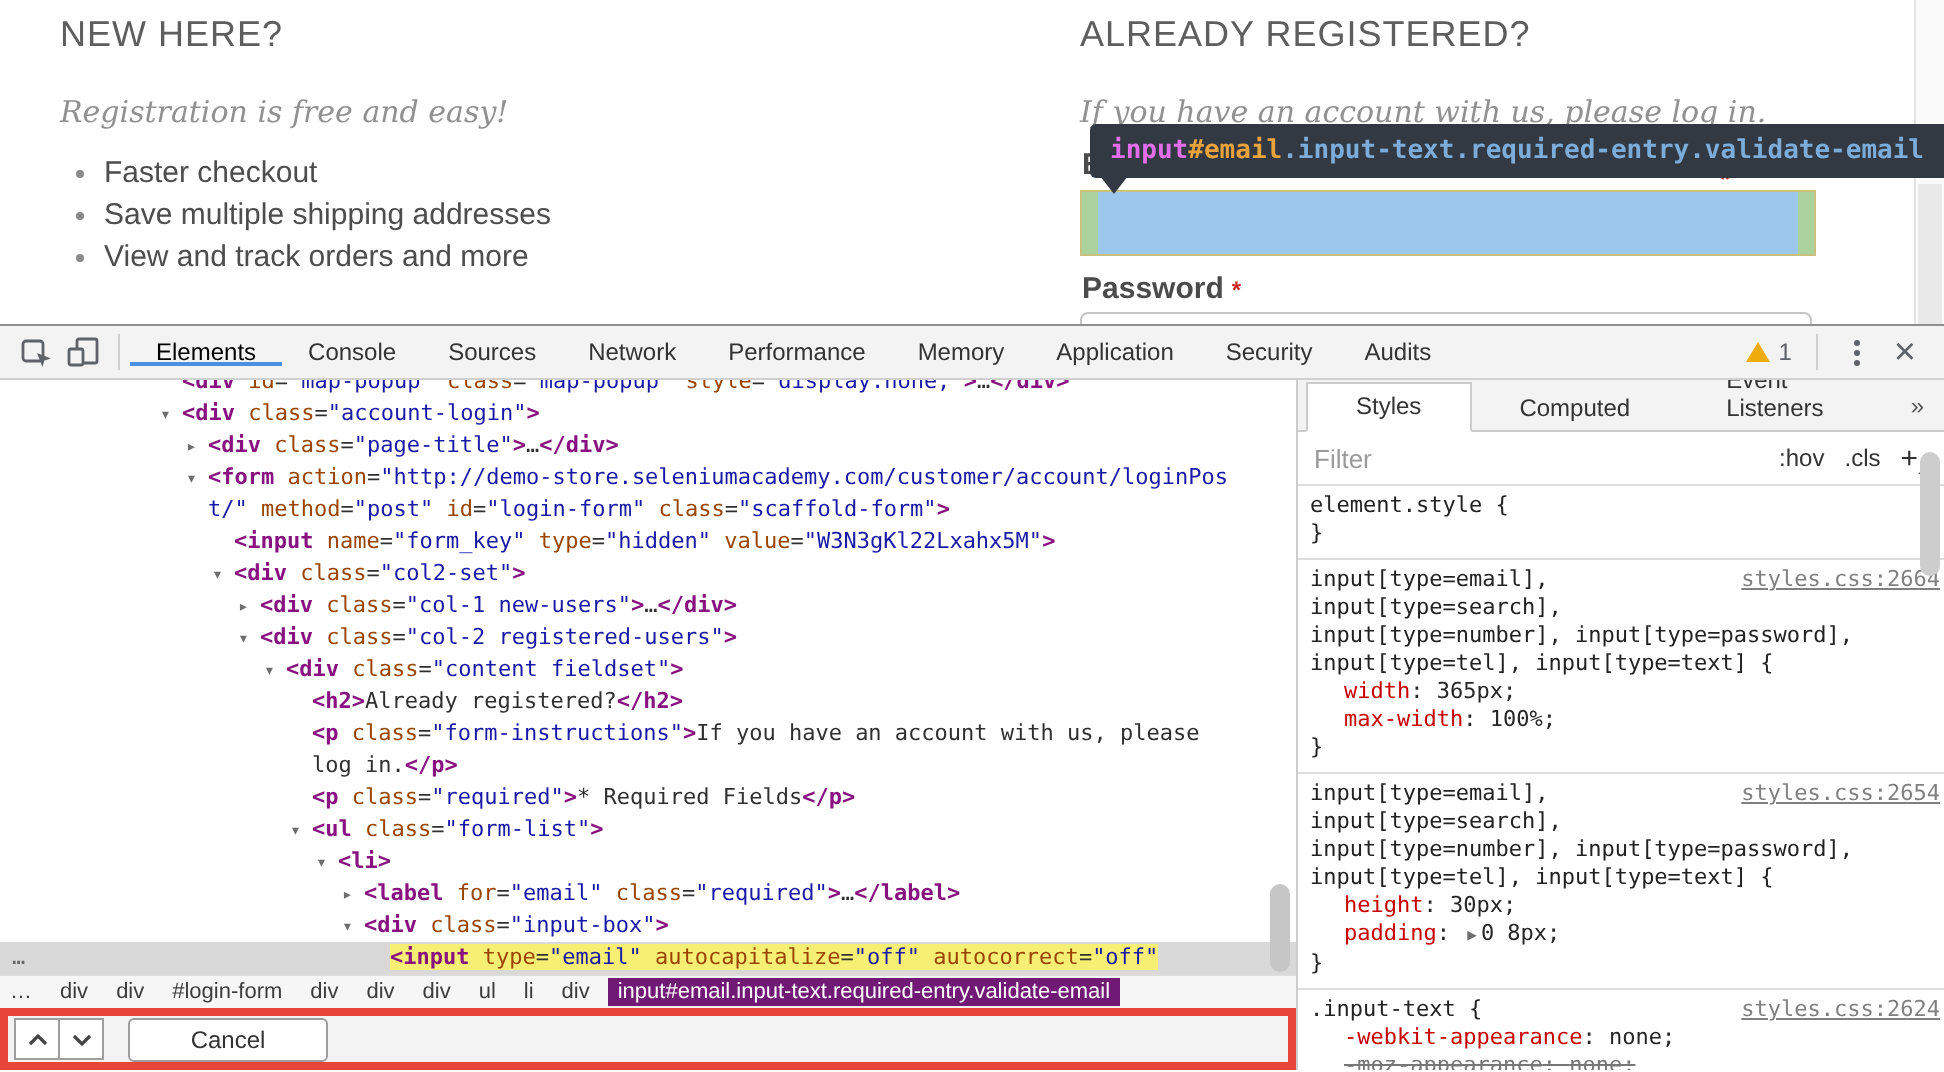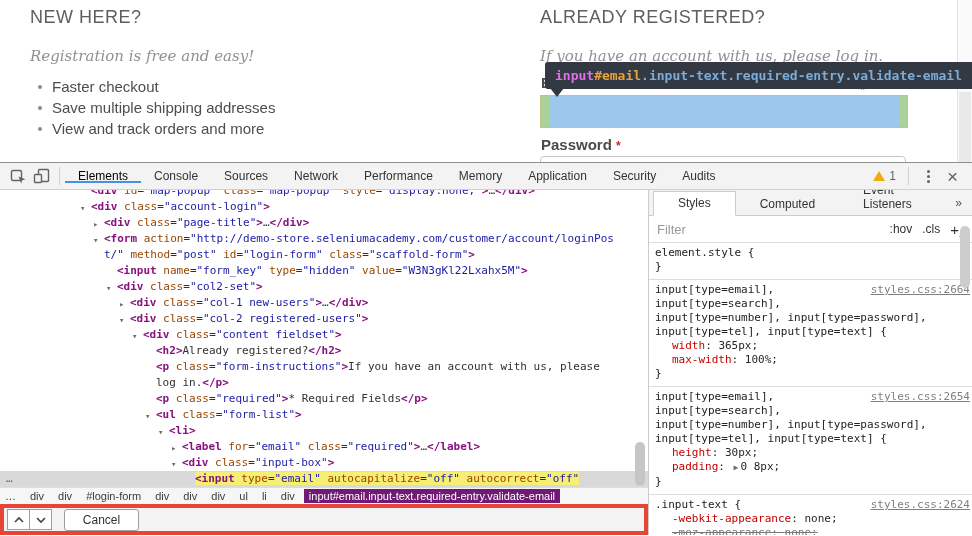--- a/index.html
+++ b/index.html
@@ -69,21 +69,21 @@
   .crumbbar { height: 17px; background: #f6f6f6; border-top: 1px solid #ddd; display: flex; align-items: center; font-size: 11px; color: #3c3c3c; overflow: hidden; white-space: nowrap; }
   .crumb { padding: 1px 5px; margin-right: 4px; }
   .crumb.sel-crumb { background: #701a75; color: #fff; margin-right: 0; }
 
   
   .findbar { height: 31px; background: #f3f3f3; border: 4px solid #e8453a; display: flex; align-items: center; padding: 0 4px; }
   .find-field { flex: 1; height: 21px; background: #fff; border: 1px solid #9e9e9e; display: flex; align-items: center; padding: 0 6px; font-size: 13px; color: #000; }
   .find-cursor { display: inline-block; width: 1px; height: 13px; background: #000; margin-left: 1px; }
   .find-count { margin-left: auto; color: #9a9a9a; font-size: 12px; }
   .caret-btn { width: 23px; height: 21px; background: #fff; border: 1px solid #9e9e9e; display: flex; align-items: center; justify-content: center; margin-left: -1px; }
-  .cancel-btn { width: 75px; height: 22px; background: #fff; border: 1px solid #9e9e9e; border-radius: 3px; font-size: 12px; color: #333; display: flex; align-items: center; justify-content: center; margin-left: 12px; margin-right: 4px; }
+  .cancel-btn { width: 100px; height: 22px; background: #fff; border: 1px solid #9e9e9e; border-radius: 3px; font-size: 12px; color: #333; display: flex; align-items: center; justify-content: center; margin-left: 12px; margin-right: 4px; }
 
   
   .sb-tabs { height: 26px; background: #f3f3f3; border-bottom: 1px solid #ccc; display: flex; align-items: flex-end; padding: 0 4px; font-size: 12px; color: #333; }
   .sb-tab { padding: 4px 24px 5px; margin-bottom: -1px; }
   .sb-tab.sel { background: #fff; border: 1px solid #ccc; border-bottom: 1px solid #fff; }
   .sb-more { padding: 4px 6px 5px; color: #555; }
   .filterbar { height: 27px; background: #fff; border-bottom: 1px solid #ddd; display: flex; align-items: center; padding: 0 8px; }
   .filter-ph { color: #9a9a9a; font-size: 13px; }
   .fb-right { margin-left: auto; display: flex; align-items: center; gap: 10px; font-size: 12px; color: #333; }
   .plus-wrap { position: relative; font-size: 15px; color: #333; padding-right: 5px; }

